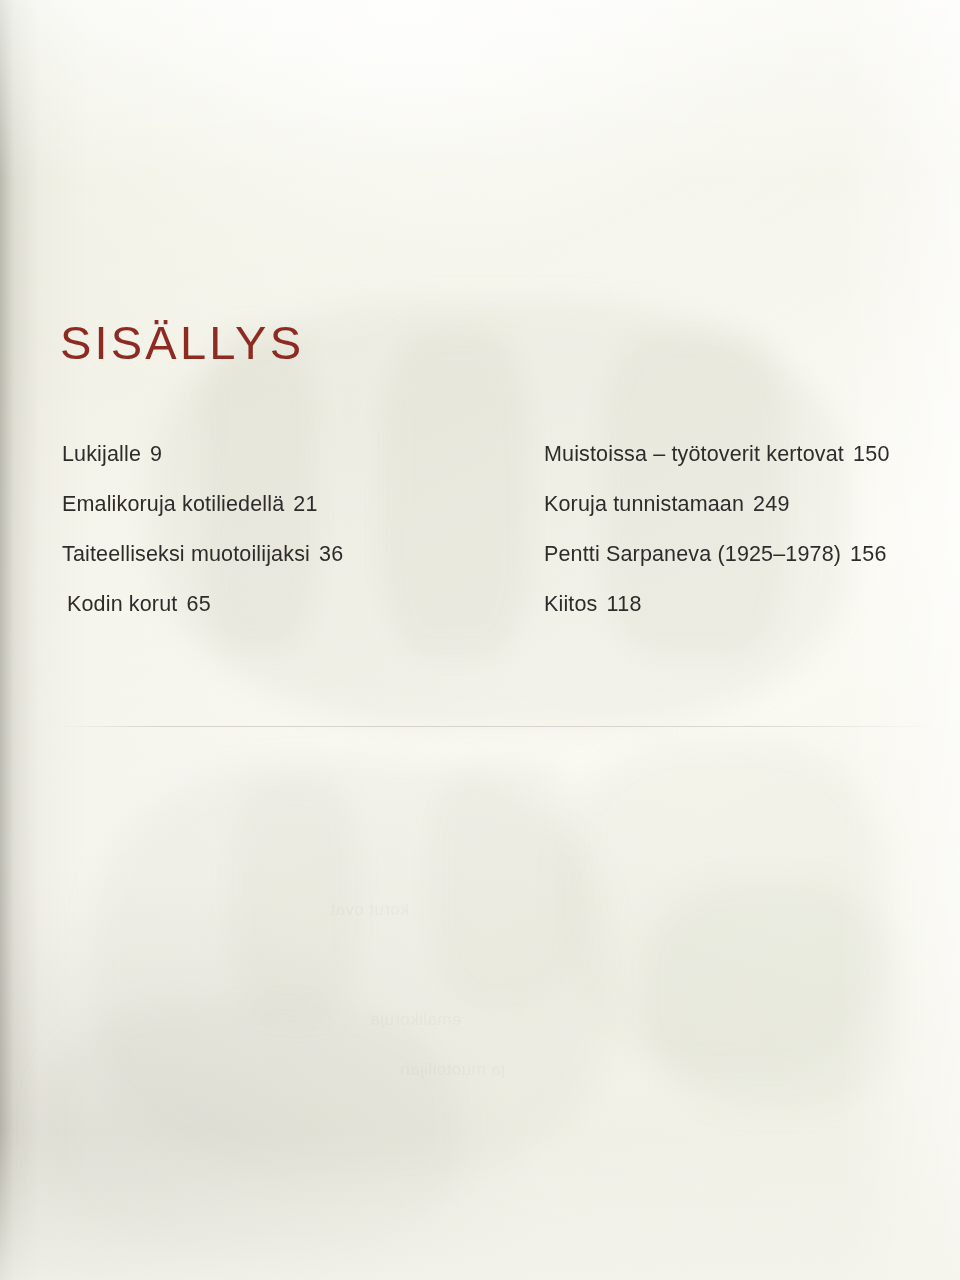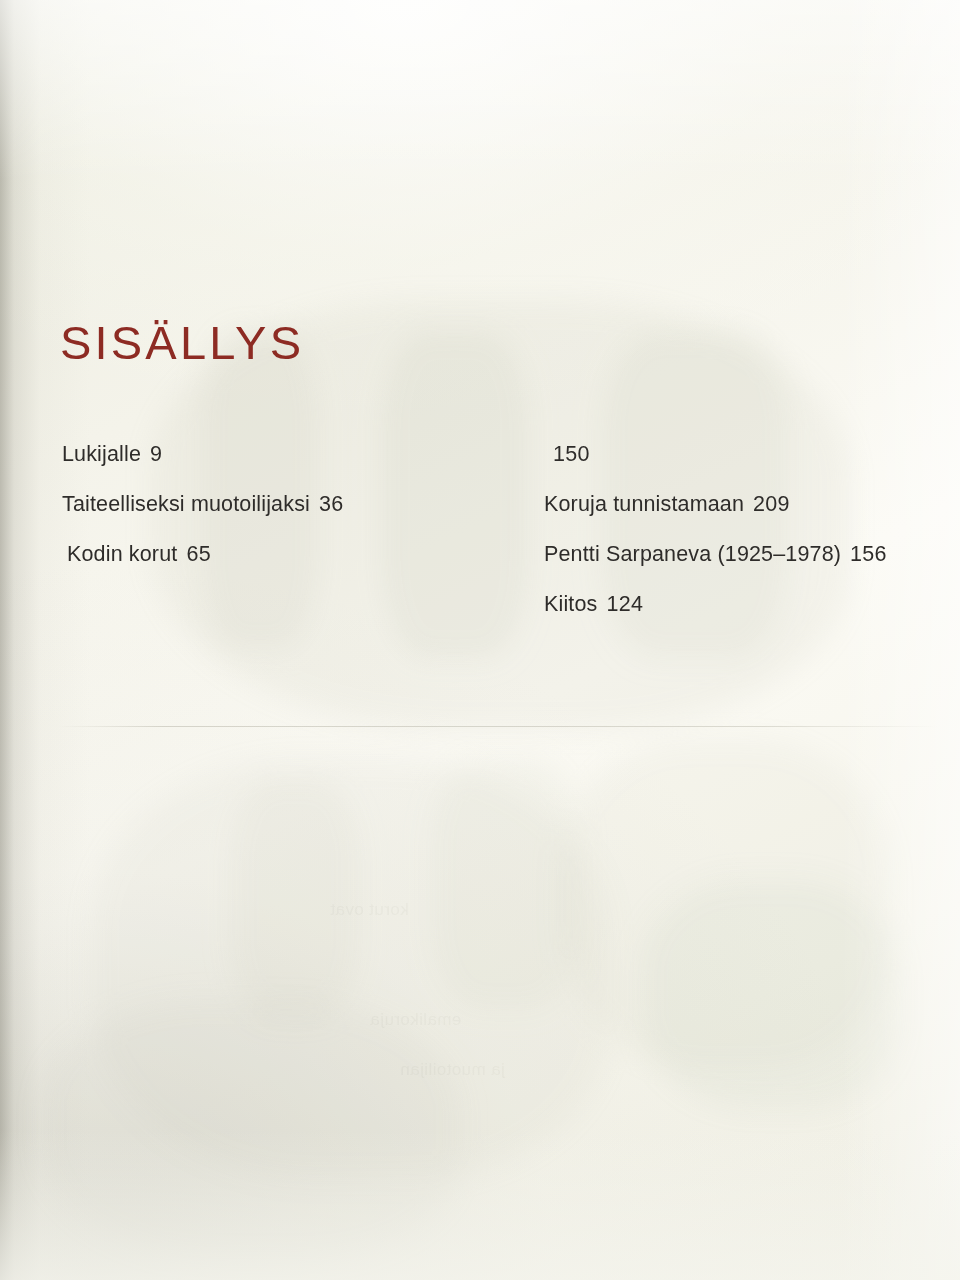--- a/index.html
+++ b/index.html
@@ -190,44 +190,49 @@
     <h1 class="toc-title">SISÄLLYS</h1>
 
     <div class="columns">
 
       <div class="col col-left">
         <div class="toc-entry">
           <span>Lukijalle</span>
           <span class="page-no">9</span>
         </div>
         <div class="toc-entry">
+          <span>Emalikoruja kotiliedellä</span>
+          <span class="page-no">21</span>
+        </div>
+        <div class="toc-entry">
           <span>Taiteelliseksi muotoilijaksi</span>
           <span class="page-no">36</span>
         </div>
         <div class="toc-entry entry-indent-2">
           <span>Kodin korut</span>
           <span class="page-no">65</span>
         </div>
       </div>
 
       <div class="col col-right">
         <div class="toc-entry">
+          <span>Muistoissa – työtoverit kertovat</span>
           <span class="page-no">150</span>
         </div>
         <div class="toc-entry">
           <span>Koruja tunnistamaan</span>
-          <span class="page-no">209</span>
+          <span class="page-no">249</span>
         </div>
         <div class="toc-entry">
           <span>Pentti Sarpaneva (1925–1978)</span>
           <span class="page-no">156</span>
         </div>
         <div class="toc-entry">
           <span>Kiitos</span>
-          <span class="page-no">124</span>
+          <span class="page-no">118</span>
         </div>
       </div>
 
     </div>
 
     <div class="seam"></div>
 
   </div>
 </div>
 

